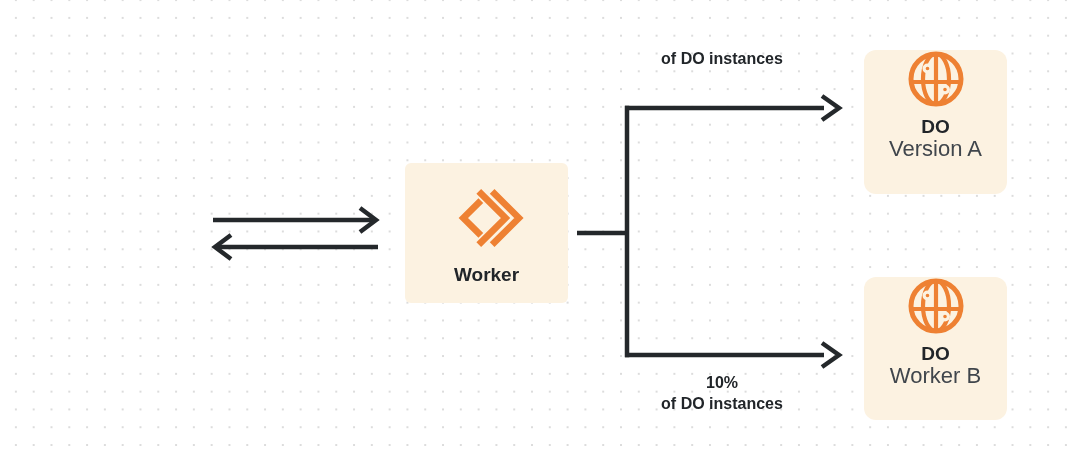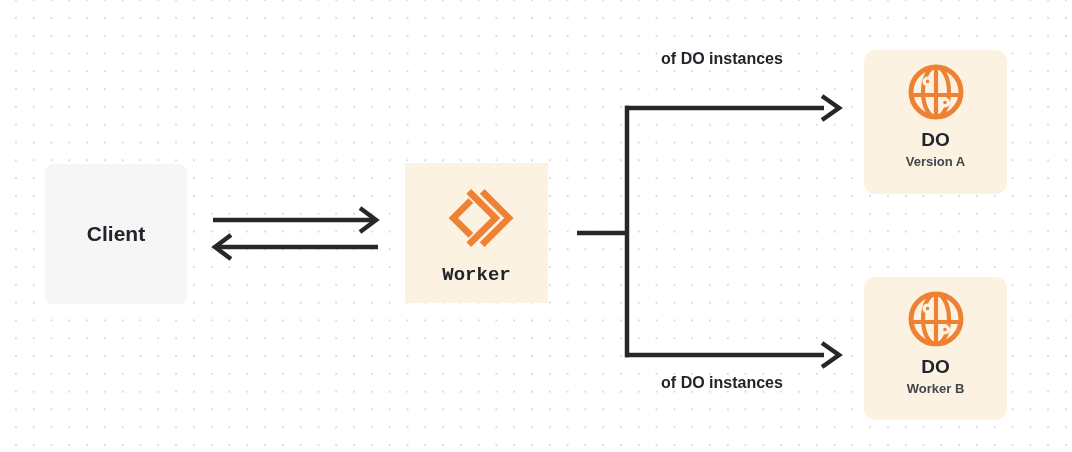--- a/index.html
+++ b/index.html
@@ -35,44 +35,42 @@
     box-sizing: border-box;
     color: var(--ink, #212529);
   }
   .node-client {
     left: 45px; top: 164px; width: 142px; height: 140px;
     background: var(--client-bg, #f6f6f7);
     border-radius: 8px;
     font-size: 21px; font-weight: 700;
   }
   .node-worker {
-    left: 405px; top: 163px; width: 143px; height: 140px;
+    left: 405px; top: 163px; width: 163px; height: 140px;
     background: var(--cream, #fcf2e1);
-    border-radius: 0;
-    font-family: Liberation Mono, monospace;
+    border-radius: 6px;
   }
   .worker-label {
     margin-top: 9px;
     font-size: 19px; font-weight: 700;
   }
   .node-do {
     left: 864px; width: 143px; height: 144px;
     background: var(--cream, #fcf2e1);
     border-radius: 12px;
     justify-content: flex-start;
-    padding-top: 13px;
   }
   .node-do-a { top: 50px; }
   .node-do-b { top: 277px; height: 143px; }
   .do-title {
     margin-top: 8px;
     font-size: 19px; font-weight: 700; line-height: 22px;
   }
   .do-subtitle {
-    font-size: 13px; font-weight: 700; line-height: 21px;
+    font-size: 22px; font-weight: 400; line-height: 21px;
     color: var(--muted, #40464c);
   }
   .edge-label {
     position: absolute; left: 622px; width: 200px;
     text-align: center;
     font-size: 16px; font-weight: 700; line-height: 21px;
     color: var(--ink, #212529);
   }
   .edge-label-top { top: 48px; }
   .edge-label-bottom { top: 372px; }
@@ -107,38 +105,36 @@
     <polyline points="231,235 215,247 231,259"></polyline>
 
     <path d="M 577 233 H 627"></path>
     <path d="M 627 105.8 V 357.3"></path>
     <path d="M 625 108 H 824"></path>
     <polyline points="822,96 839,108 822,120"></polyline>
     <path d="M 625 355 H 824"></path>
     <polyline points="822,343 839,355 822,367"></polyline>
   </svg>
 
-  <div class="node node-client">
-    <span>Client</span>
-  </div>
 
   <div class="node node-worker">
     <svg class="icon-svg" width="74" height="74" viewBox="0 0 72 72">
       <polyline class="orange-stroke" points="30,19 13,36 30,53" stroke-width="6.5"></polyline>
       <polyline class="orange-stroke" points="28,10 54,36 28,62" stroke-width="6.5"></polyline>
       <polyline class="orange-stroke" points="41,10 67,36 41,62" stroke-width="6.5"></polyline>
     </svg>
     <span class="worker-label">Worker</span>
   </div>
 
   <div class="edge-label edge-label-top">
     <div>of DO instances</div>
   </div>
 
   <div class="edge-label edge-label-bottom">
+    <div>10%</div>
     <div>of DO instances</div>
   </div>
 
   <div class="node node-do node-do-a">
     <svg class="icon-svg" width="58" height="58" viewBox="0 0 58 58">
       <use href="#globe-sym"></use>
     </svg>
     <div class="do-title">DO</div>
     <div class="do-subtitle">Version A</div>
   </div>

